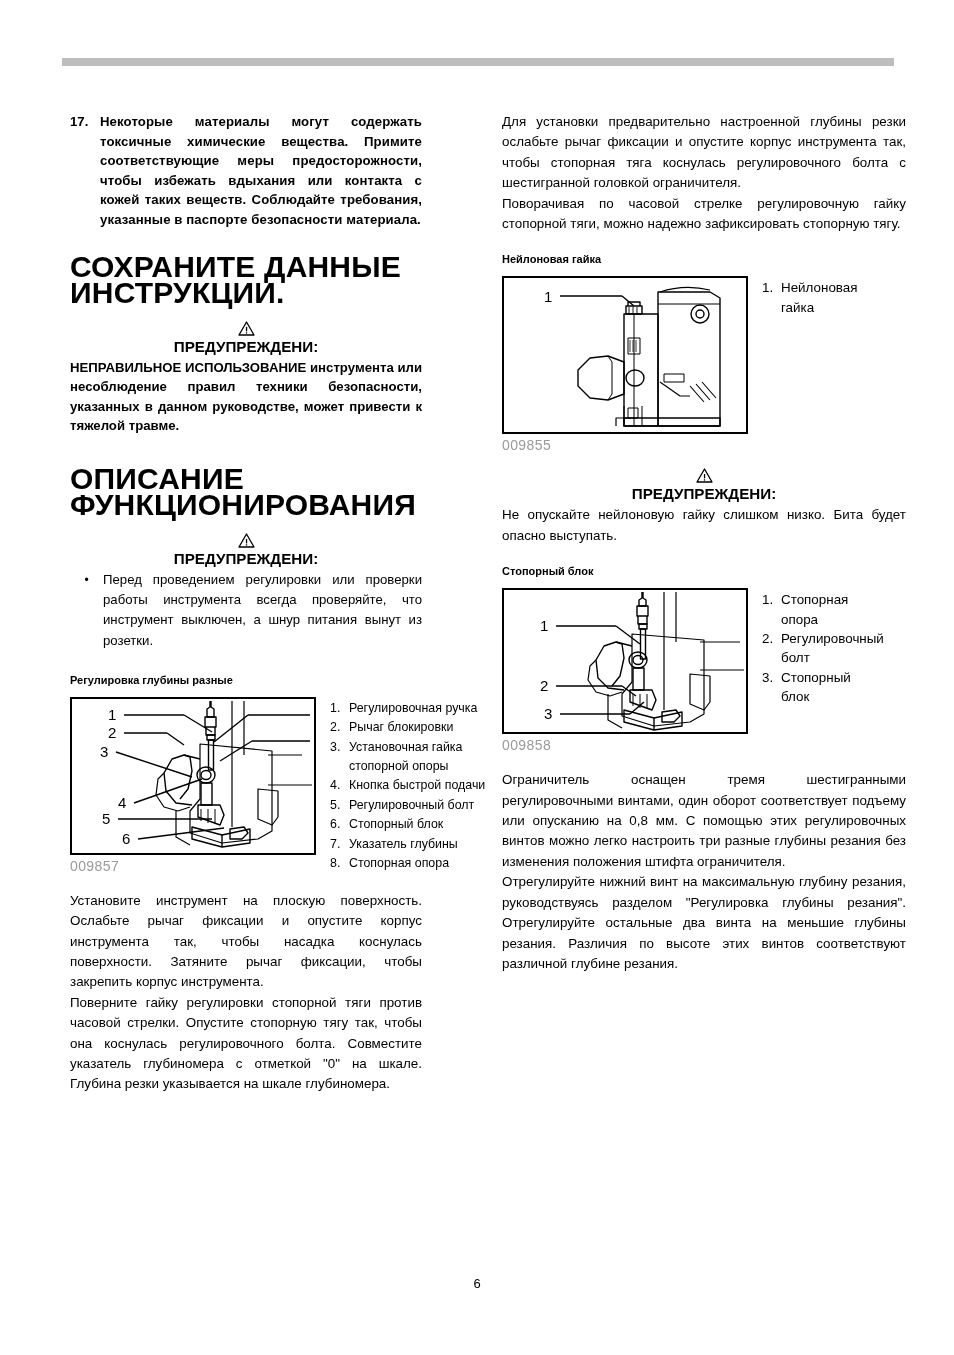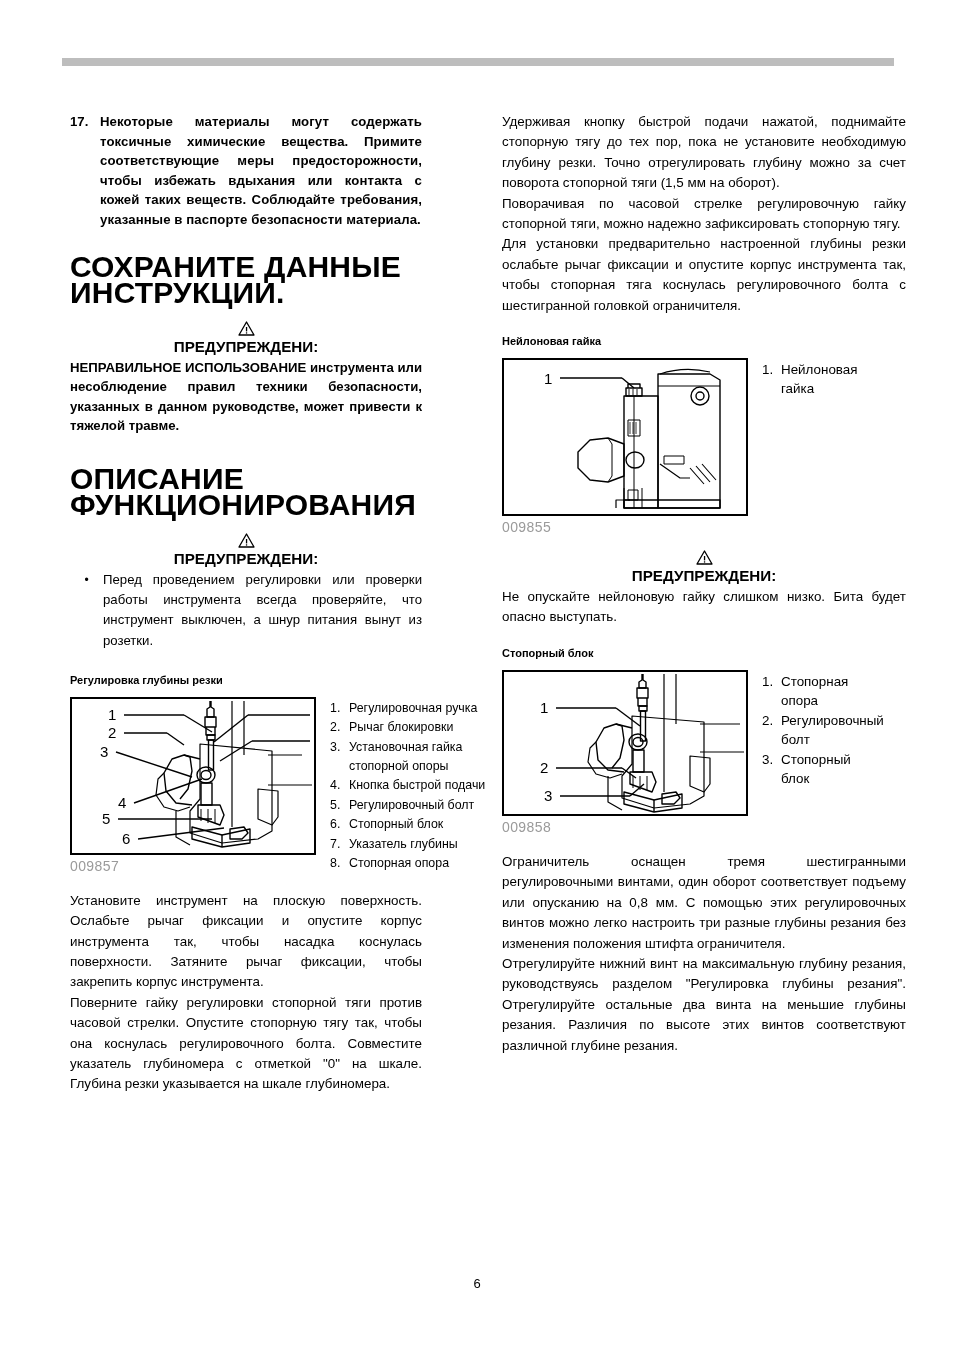--- a/index.html
+++ b/index.html
@@ -228,21 +228,21 @@
             <rect x="7.9" y="11.3" width="1.3" height="1.3" fill="#000"></rect>
           </svg>
         </span>
         <span>ПРЕДУПРЕЖДЕНИ:</span>
       </div>
       <div class="bullet-row">
         <span class="dot">•</span>
         <span class="btext">Перед проведением регулировки или проверки работы инструмента всегда проверяйте, что инструмент выключен, а шнур питания вынут из розетки.</span>
       </div>
 
-      <h2 class="sub">Регулировка глубины резки</h2>
+      <h2 class="sub">Регулировка глубины разные</h2>
 
       <div class="figwrap">
         <div>
           <div class="figbox fig-a">
             <svg viewBox="0 0 242 154" width="242" height="154">
               <g fill="none" stroke="#000" stroke-width="1.4" stroke-linejoin="round">
 
                 <line x1="52" y1="16" x2="112" y2="16"></line>
                 <line x1="112" y1="16" x2="140" y2="33"></line>
                 <line x1="52" y1="34" x2="95" y2="34"></line>
@@ -336,23 +336,22 @@
 
       <div class="para-block">
         <p class="body">Установите инструмент на плоскую поверхность. Ослабьте рычаг фиксации и опустите корпус инструмента так, чтобы насадка коснулась поверхности. Затяните рычаг фиксации, чтобы закрепить корпус инструмента.</p>
         <p class="body gap">Поверните гайку регулировки стопорной тяги против часовой стрелки. Опустите стопорную тягу так, чтобы она коснулась регулировочного болта. Совместите указатель глубиномера с отметкой "0" на шкале. Глубина резки указывается на шкале глубиномера.</p>
       </div>
 
     </div>
 
     <div class="col col-right">
 
-      <p class="body">Удерживая кнопку быстрой подачи нажатой, поднимайте стопорную тягу до тех пор, пока не установите необходимую глубину резки. Точно отрегулировать глубину можно за счет поворота стопорной тяги (1,5 мм на оборот).</p>
+      <p class="body gap">Для установки предварительно настроенной глубины резки ослабьте рычаг фиксации и опустите корпус инструмента так, чтобы стопорная тяга коснулась регулировочного болта с шестигранной головкой ограничителя.</p>
       <p class="body gap">Поворачивая по часовой стрелке регулировочную гайку стопорной тяги, можно надежно зафиксировать стопорную тягу.</p>
-      <p class="body gap">Для установки предварительно настроенной глубины резки ослабьте рычаг фиксации и опустите корпус инструмента так, чтобы стопорная тяга коснулась регулировочного болта с шестигранной головкой ограничителя.</p>
 
       <h2 class="sub sm">Нейлоновая гайка</h2>
 
       <div class="figwrap">
         <div>
           <div class="figbox fig-b">
             <svg viewBox="0 0 242 154" width="242" height="154">
               <g fill="none" stroke="#000" stroke-width="1.4" stroke-linejoin="round">
                 <line x1="56" y1="18" x2="118" y2="18"></line>
                 <line x1="118" y1="18" x2="130" y2="28"></line>

